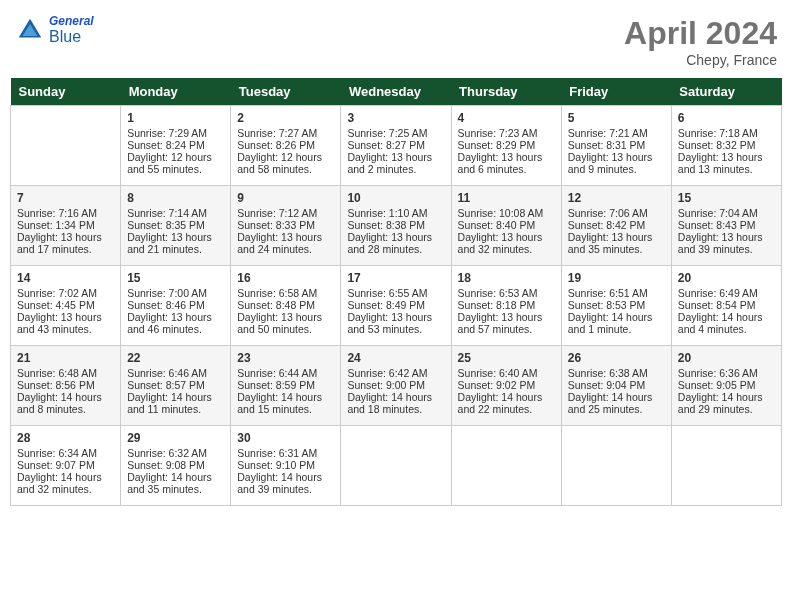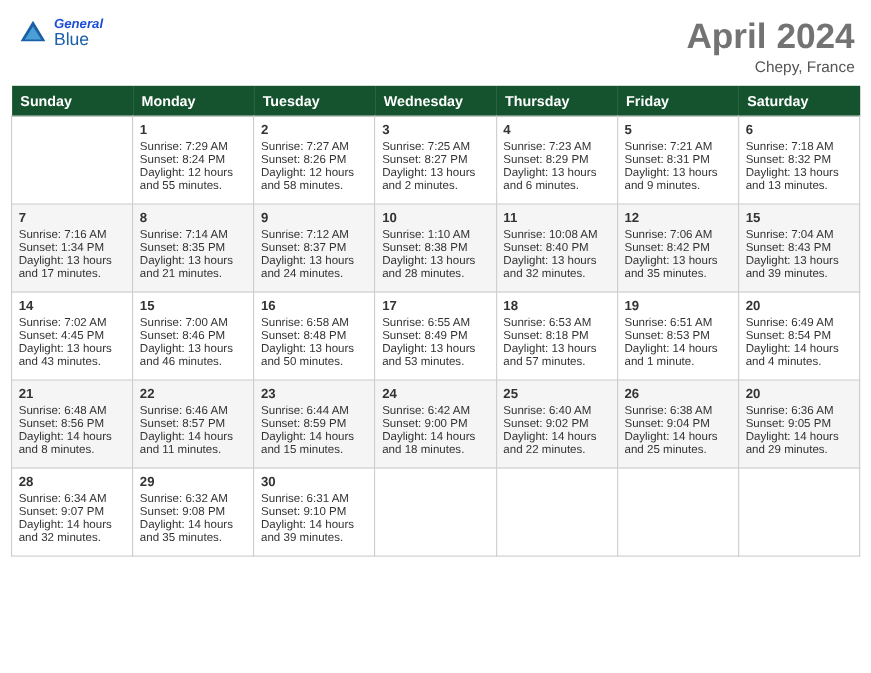--- a/index.html
+++ b/index.html
@@ -169,21 +169,21 @@
       </td>
         <td>
         <span class="day-number">8</span>
         <span>Sunrise: 7:14 AM</span><br>
         <span>Sunset: 8:35 PM</span><br>
         <span>Daylight: 13 hours and 21 minutes.</span>
       </td>
         <td>
         <span class="day-number">9</span>
         <span>Sunrise: 7:12 AM</span><br>
-        <span>Sunset: 8:37 PM</span><br>
+        <span>Sunset: 8:33 PM</span><br>
         <span>Daylight: 13 hours and 24 minutes.</span>
       </td>
         <td>
         <span class="day-number">10</span>
         <span>Sunrise: 1:10 AM</span><br>
         <span>Sunset: 8:38 PM</span><br>
         <span>Daylight: 13 hours and 28 minutes.</span>
       </td>
         <td>
         <span class="day-number">11</span>

